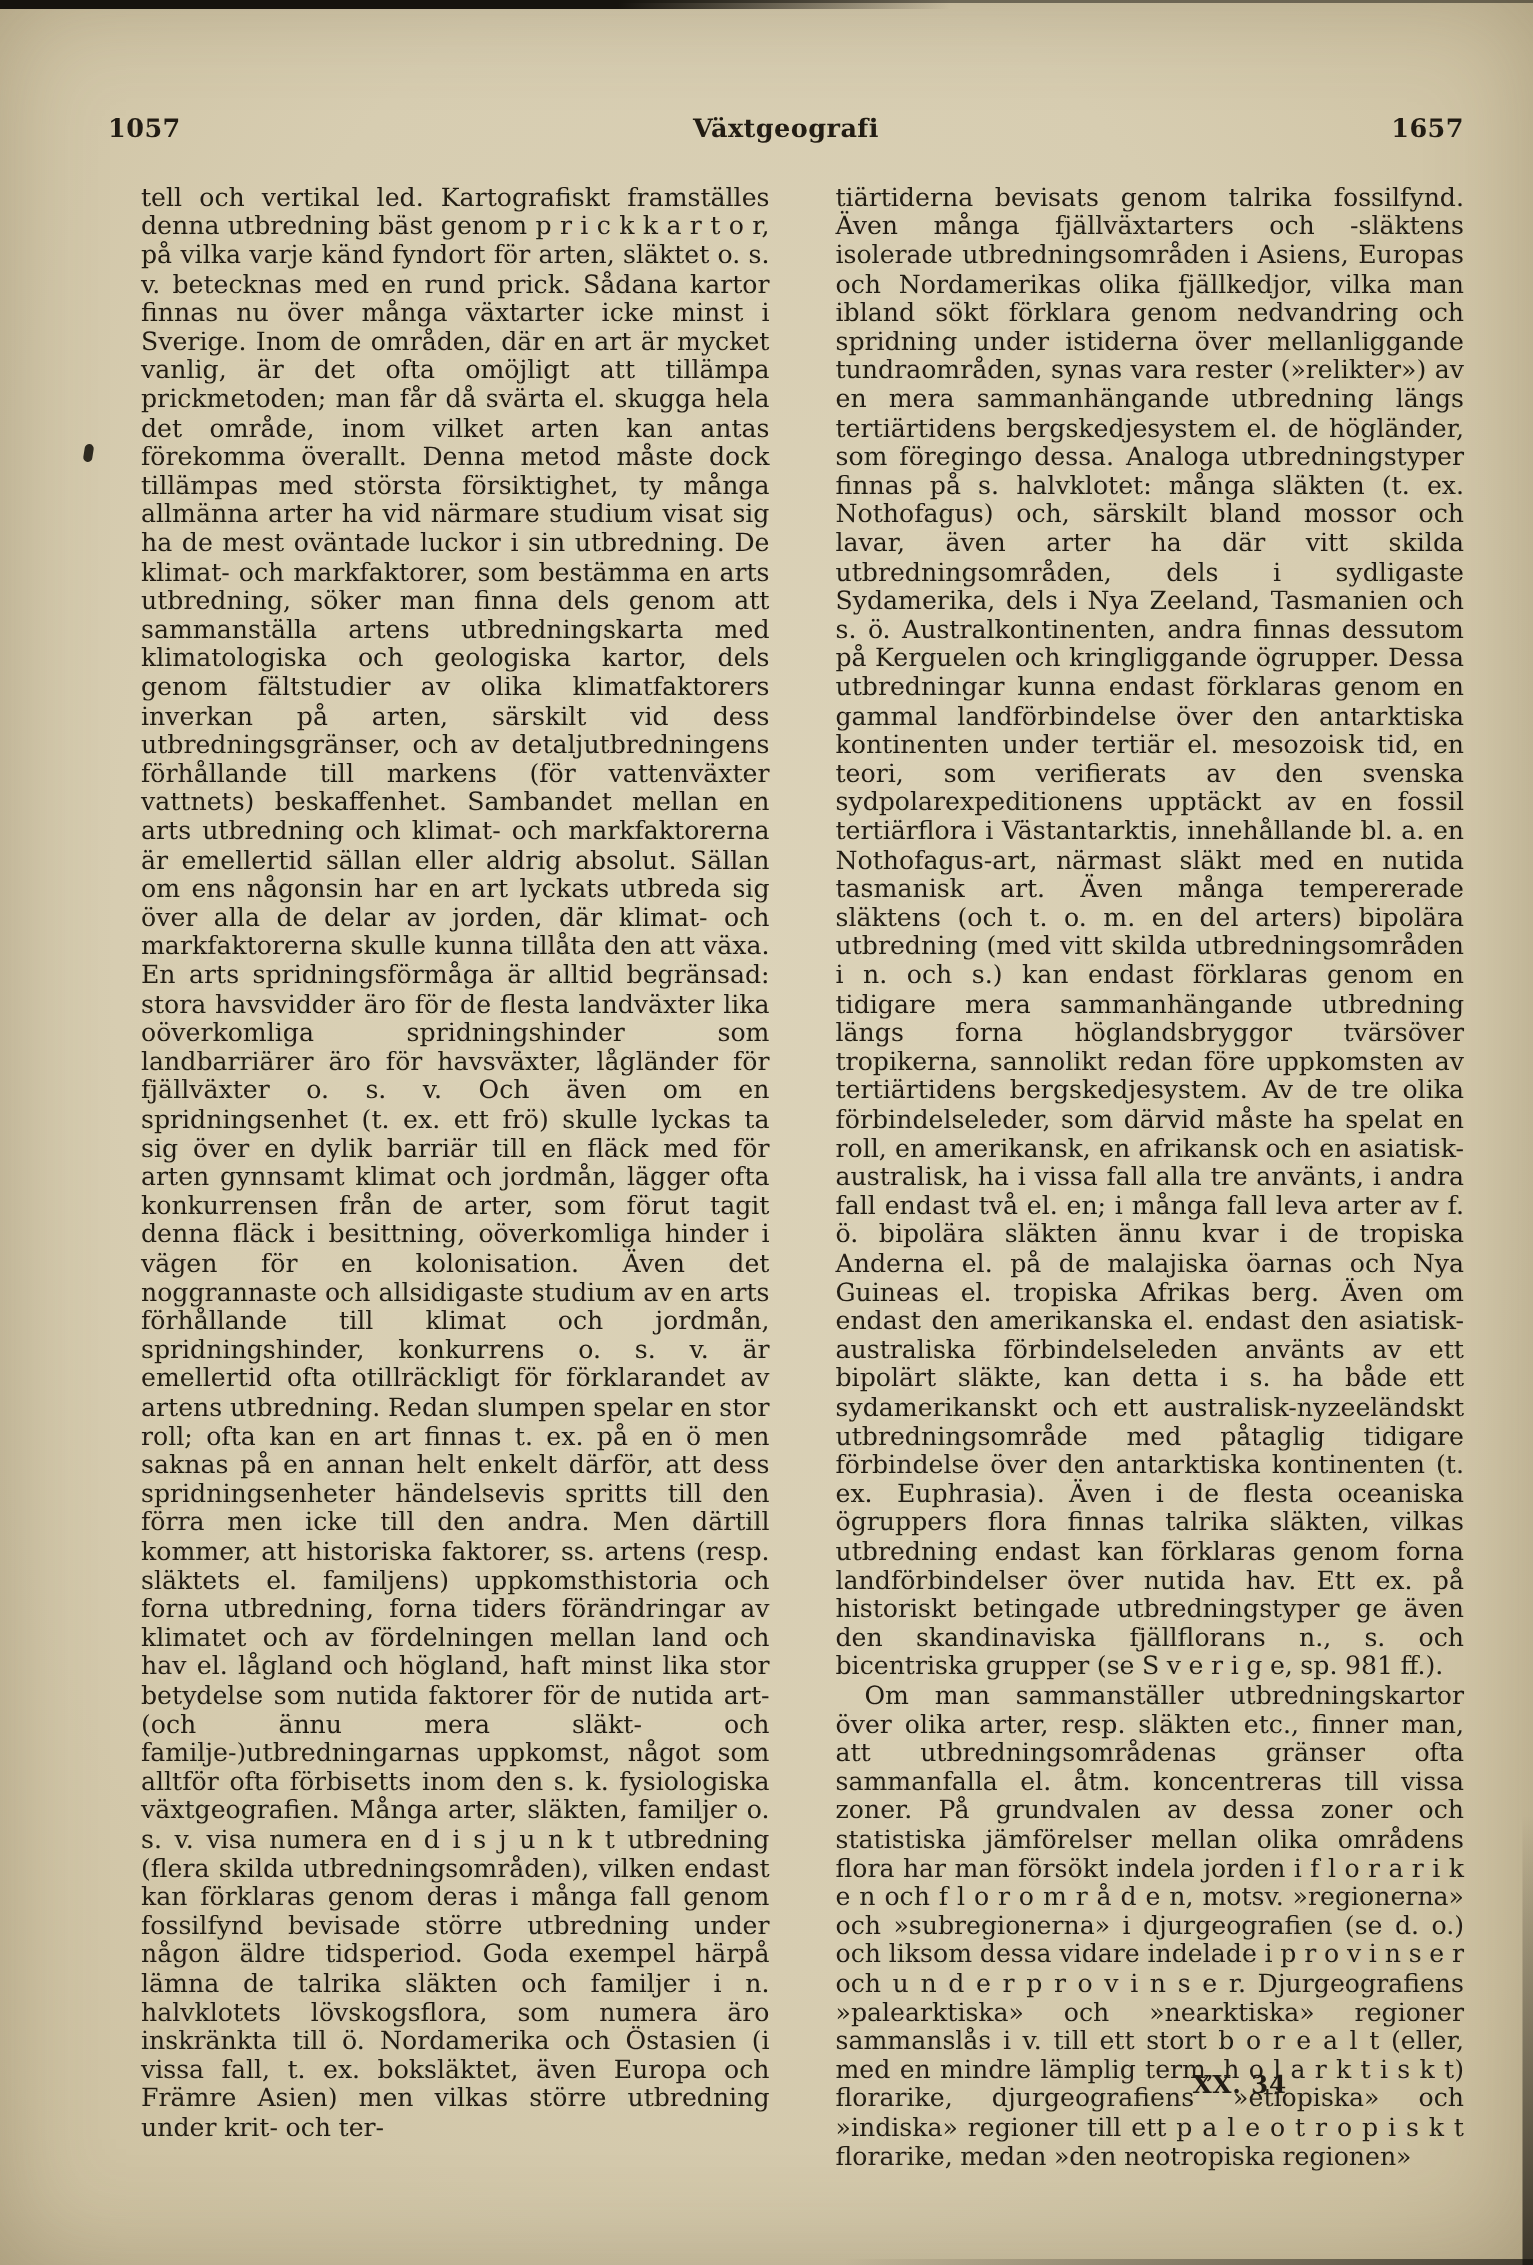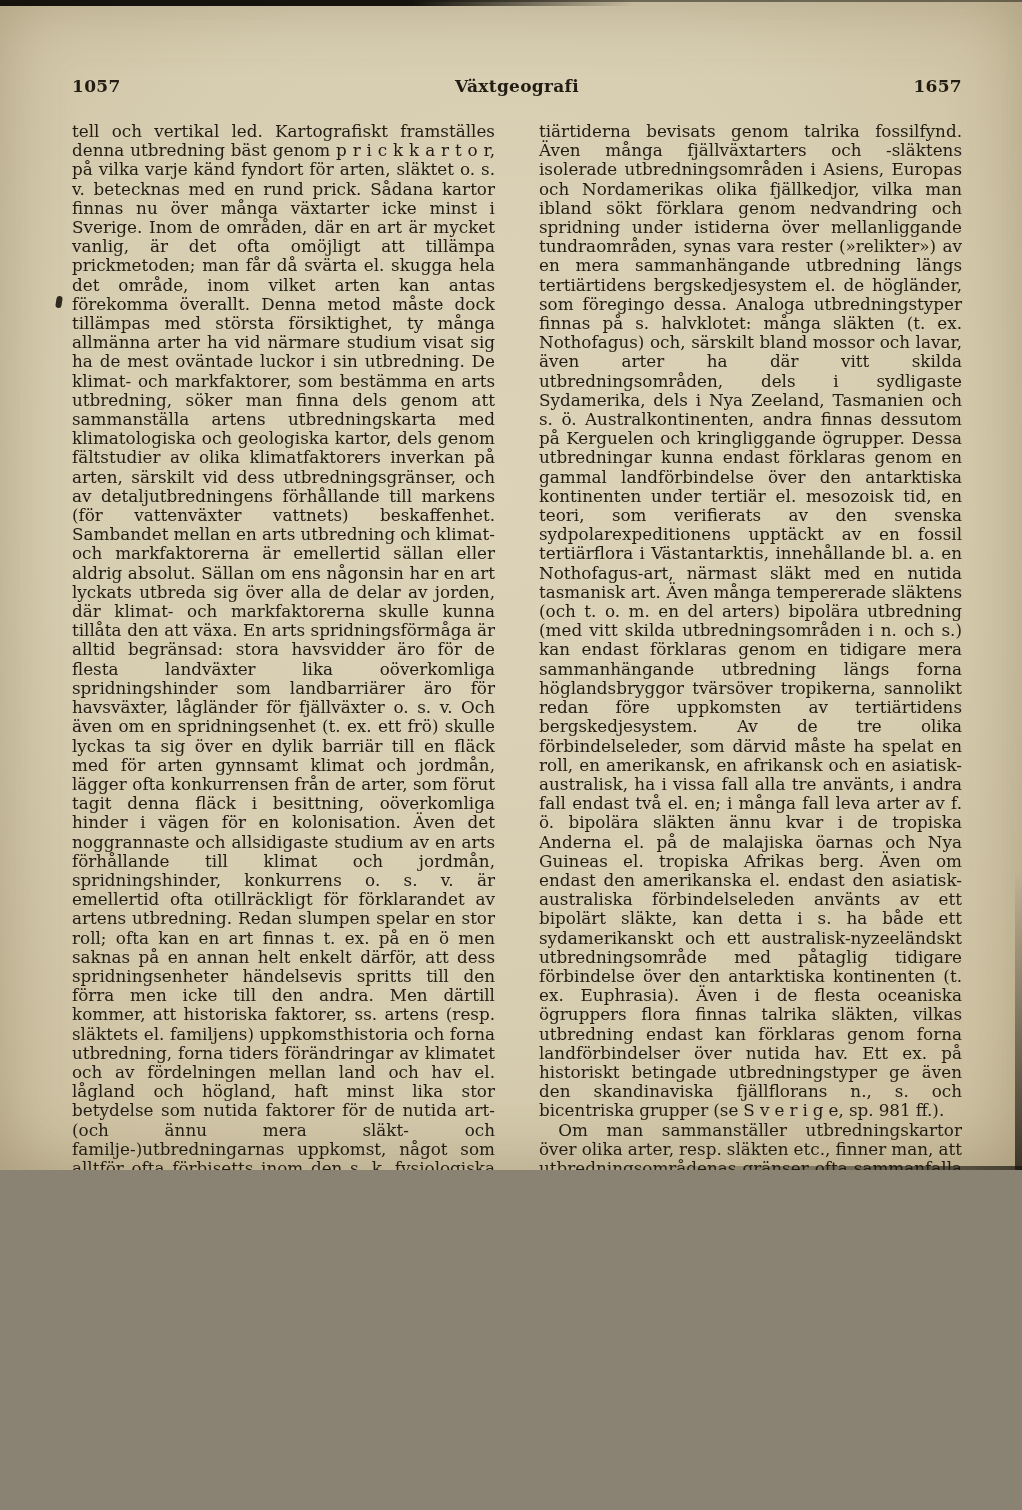--- a/index.html
+++ b/index.html
@@ -3,29 +3,29 @@
 <meta charset="utf-8">
 <style>
   html, body {
     margin: 0;
     padding: 0;
     background: #8a8272;
   }
   .page {
     position: relative;
     width: 1022px;
-    height: 1170px;
+    height: 1510px;
     box-sizing: border-box;
     overflow: hidden;
     background:
       radial-gradient(ellipse at 48% 42%, #dcd3b9 0%, #d7cdb1 55%, #cec2a2 88%, #c4b797 100%);
     box-shadow: inset 0 0 70px rgba(92, 76, 44, 0.30);
     font-family: "DejaVu Serif", "Liberation Serif", serif;
     color: #221c13;
-    padding: 76px 60px 0 72px;
+    padding: 76px 46px 0 72px;
   }
   
   .edge-top-band {
     position: absolute; top: 0; left: 0; height: 6px; width: 62%;
     background: linear-gradient(to right, #16130e 65%, rgba(22,19,14,0) 100%);
   }
   .edge-top-line {
     position: absolute; top: 0; left: 0; height: 2px; width: 100%;
     background: rgba(22,19,14,0.5);
   }
@@ -58,20 +58,21 @@
     margin-top: 26px;
     display: grid;
     grid-template-columns: 1fr 1fr;
     column-gap: 44px;
     font-size: 16.8px;
     line-height: 19.2px;
     text-align: justify;
     hyphens: auto;
     -webkit-hyphens: auto;
     word-spacing: -0.3px;
+    margin-left: 22px;
   }
   .para { margin: 0; }
   .para.indent { text-indent: 1.15em; }
   .italic { }
   .signature {
     position: absolute;
     top: 1380px;
     right: 164px;
     font-size: 16.5px;
     font-weight: bold;

